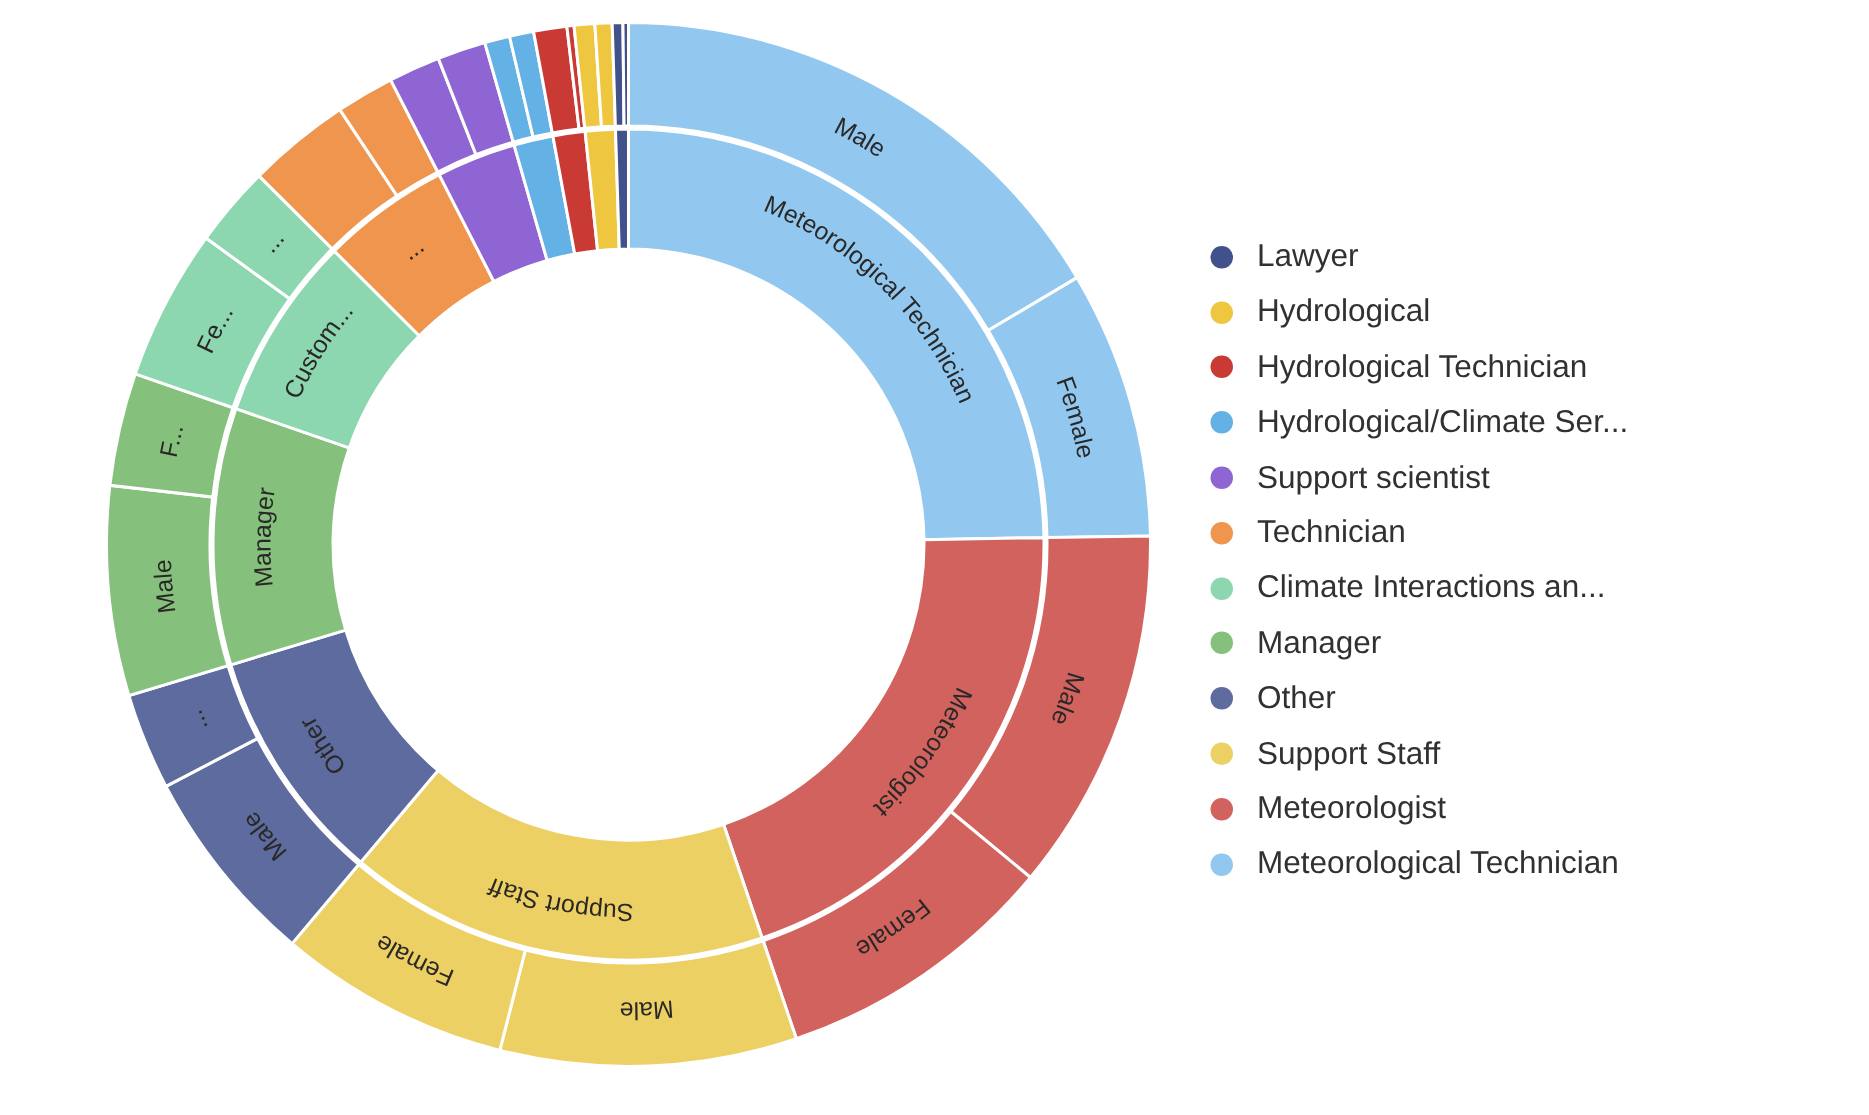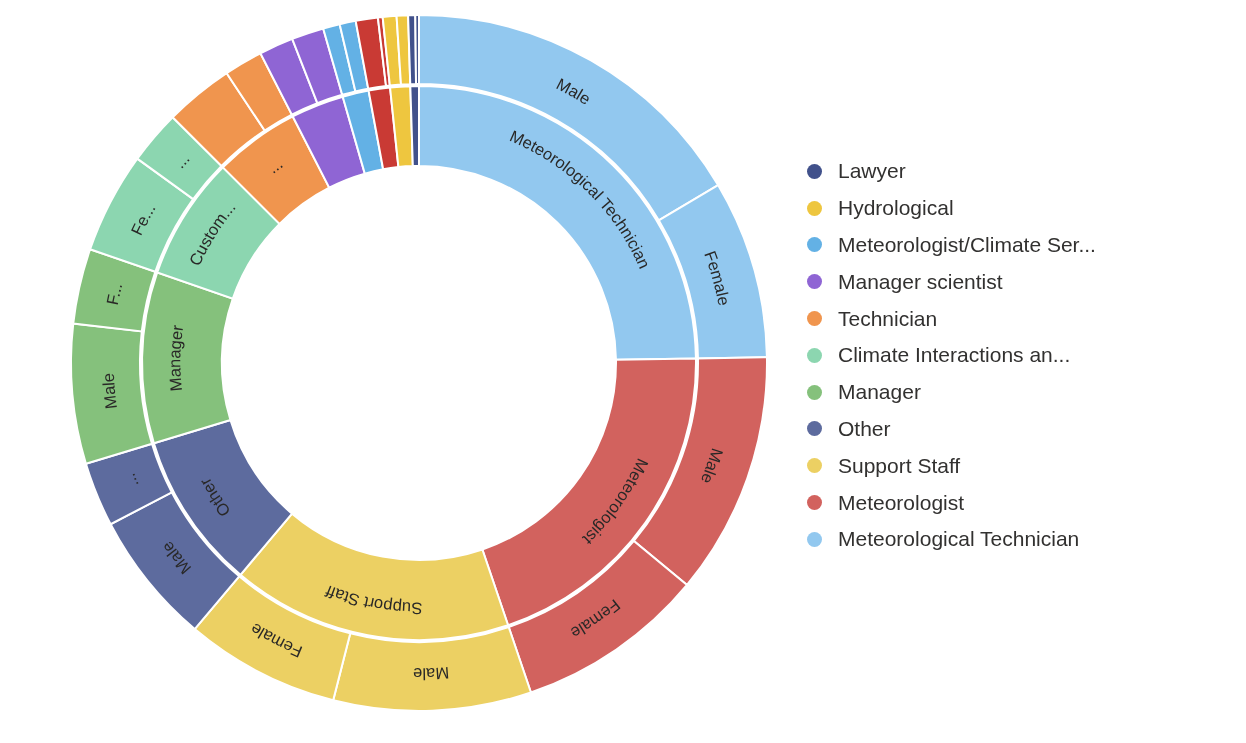--- a/index.html
+++ b/index.html
@@ -100,26 +100,30 @@
   <div class="legend" id="legend">
       <div class="legend-item">
         <span class="legend-marker" style="background: rgb(65, 81, 139);"></span>
         <span class="legend-label">Lawyer</span>
       </div>
       <div class="legend-item">
         <span class="legend-marker" style="background: rgb(238, 198, 63);"></span>
         <span class="legend-label">Hydrological</span>
       </div>
       <div class="legend-item">
+        <span class="legend-marker" style="background: rgb(201, 58, 52);"></span>
+        <span class="legend-label">Hydrological Technician</span>
+      </div>
+      <div class="legend-item">
         <span class="legend-marker" style="background: rgb(99, 177, 229);"></span>
-        <span class="legend-label">Meteorologist/Climate Ser...</span>
+        <span class="legend-label">Hydrological/Climate Ser...</span>
       </div>
       <div class="legend-item">
         <span class="legend-marker" style="background: rgb(143, 101, 212);"></span>
-        <span class="legend-label">Manager scientist</span>
+        <span class="legend-label">Support scientist</span>
       </div>
       <div class="legend-item">
         <span class="legend-marker" style="background: rgb(240, 149, 78);"></span>
         <span class="legend-label">Technician</span>
       </div>
       <div class="legend-item">
         <span class="legend-marker" style="background: rgb(140, 214, 176);"></span>
         <span class="legend-label">Climate Interactions an...</span>
       </div>
       <div class="legend-item">

